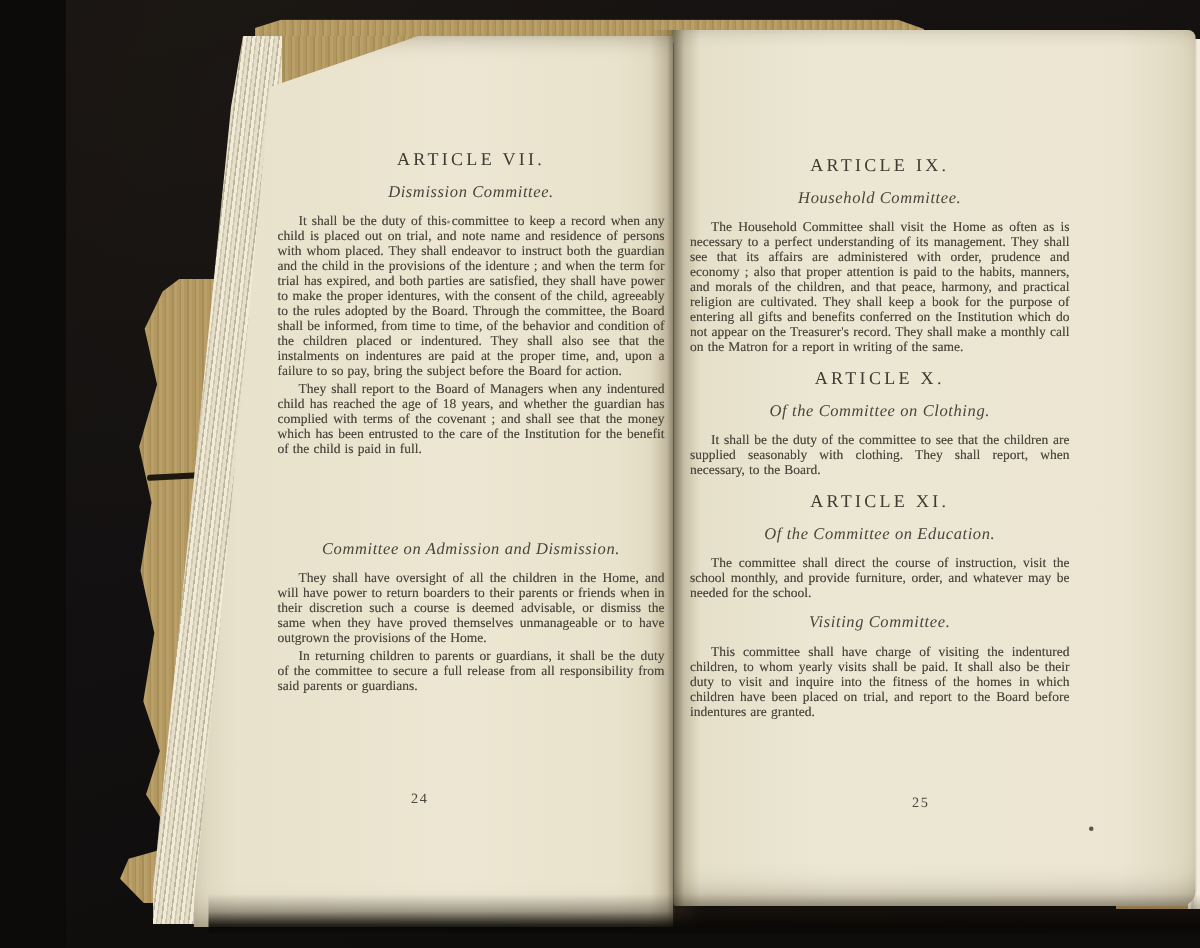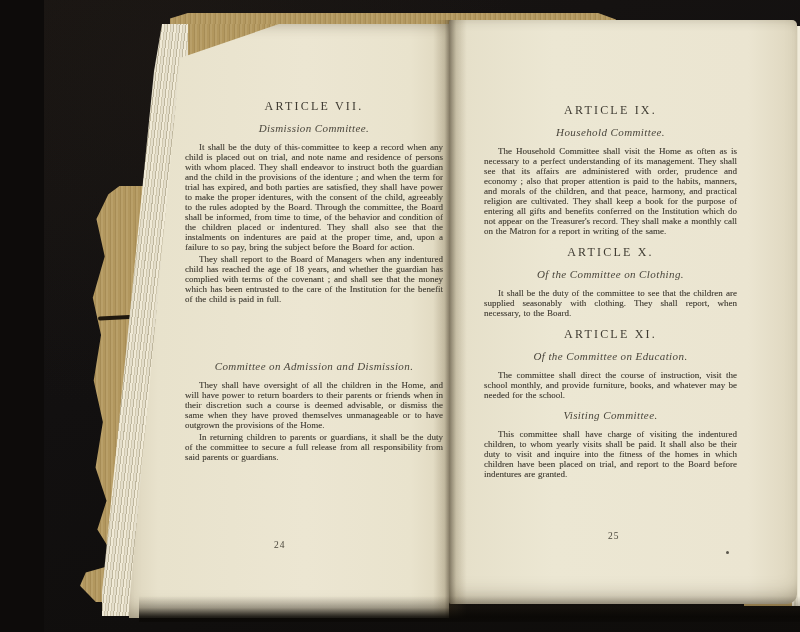--- a/index.html
+++ b/index.html
@@ -50,31 +50,31 @@
     background:linear-gradient(to right,#d8d0b7 0%,#e6e0ca 5%,#ece7d3 30%,#ebe5d1 86%,#ded6be 100%);
     box-shadow:inset 0 -16px 20px -12px rgba(70,58,36,.5), inset 0 8px 12px -9px rgba(70,58,36,.3);
     border-radius:2px 5px 10px 2px;}
   .gutter{position:absolute;z-index:4;left:389px;top:20px;width:34px;height:598px;pointer-events:none;
     background:linear-gradient(to right,rgba(0,0,0,0) 0%,rgba(100,86,56,.22) 34%,rgba(58,48,30,.5) 49%,rgba(58,48,30,.42) 53%,rgba(100,86,56,.18) 68%,rgba(0,0,0,0) 100%);}
   .bottom-curl{position:absolute;z-index:4;left:95px;top:596px;width:668px;height:26px;pointer-events:none;
     background:linear-gradient(to bottom,rgba(28,22,13,0) 0,rgba(28,22,13,.3) 45%,rgba(10,8,5,.85) 80%,#0c0a08 100%);}
   
   .text-col{position:absolute;z-index:5;color:var(--ink,#4a463c);}
   .text-col-left{left:141px;top:99px;width:258px;}
-  .text-col-right{left:440px;top:103px;width:253px;}
+  .text-col-right{left:416px;top:103px;width:253px;}
   .article-heading{margin:0 0 8px;font-size:12px;font-weight:normal;letter-spacing:2.2px;
     text-align:center;color:#3f3b32;}
   .article-subtitle{margin:0 0 8px;font-size:11px;font-style:italic;letter-spacing:.4px;
     text-align:center;}
   .body-paragraph{margin:0 0 2px;font-size:9px;line-height:10px;text-align:justify;
     text-indent:14px;word-spacing:.5px;text-shadow:0 0 .4px rgba(74,70,60,.55);}
   .text-col article + article{margin-top:9px;}
   .text-col-left article + article{margin-top:56px;}
   .page-number{position:absolute;z-index:5;font-size:9.5px;letter-spacing:1px;color:#4a463c;}
-  .page-number-left{left:230px;top:540px;}
+  .page-number-left{left:230px;top:528px;}
   .page-number-right{left:564px;top:531px;}
   .speck{position:absolute;z-index:6;background:#5a564c;border-radius:50%;}
   .speck-1{left:682px;top:551px;width:3px;height:3px;}
   .speck-2{left:254px;top:147px;width:2px;height:2px;opacity:.6;}
 </style>
 </head>
 <body>
 
 <div class="scene">
 
@@ -113,21 +113,21 @@
         <p class="body-paragraph">The Household Committee shall visit the Home as often as is necessary to a perfect understanding of its management. They shall see that its affairs are administered with order, prudence and economy ; also that proper attention is paid to the habits, manners, and morals of the children, and that peace, harmony, and practical religion are cultivated. They shall keep a book for the purpose of entering all gifts and benefits conferred on the Institution which do not appear on the Treasurer's record. They shall make a monthly call on the Matron for a report in writing of the same.</p>
       </article>
       <article>
         <h2 class="article-heading">ARTICLE X.</h2>
         <div class="article-subtitle">Of the Committee on Clothing.</div>
         <p class="body-paragraph">It shall be the duty of the committee to see that the children are supplied seasonably with clothing. They shall report, when necessary, to the Board.</p>
       </article>
       <article>
         <h2 class="article-heading">ARTICLE XI.</h2>
         <div class="article-subtitle">Of the Committee on Education.</div>
-        <p class="body-paragraph">The committee shall direct the course of instruction, visit the school monthly, and provide furniture, books, and whatever may be needed for the school.</p>
+        <p class="body-paragraph">The committee shall direct the course of instruction, visit the school monthly, and provide furniture, order, and whatever may be needed for the school.</p>
       </article>
       <article>
         <div class="article-subtitle">Visiting Committee.</div>
         <p class="body-paragraph">This committee shall have charge of visiting the indentured children, to whom yearly visits shall be paid. It shall also be their duty to visit and inquire into the fitness of the homes in which children have been placed on trial, and report to the Board before indentures are granted.</p>
       </article>
     </div>
 
   <div class="page-number page-number-left">24</div>
   <div class="page-number page-number-right">25</div>
 

